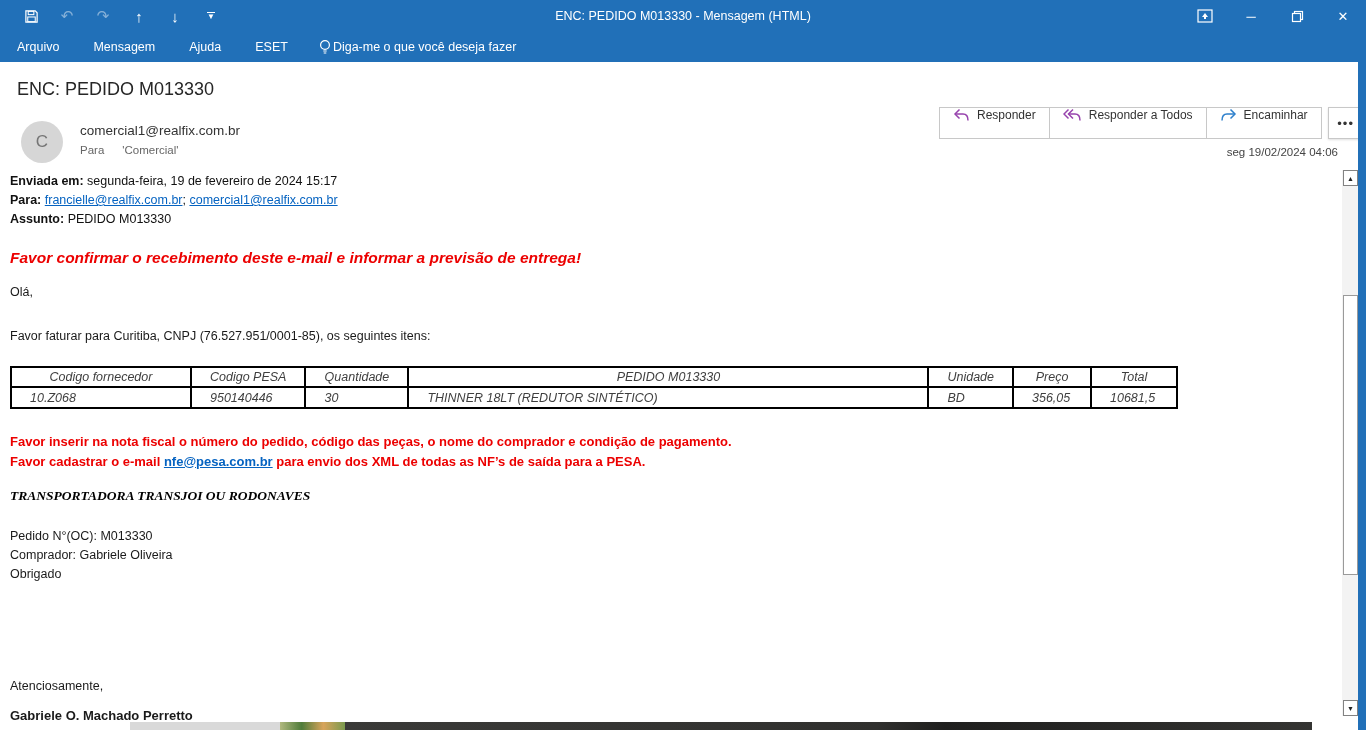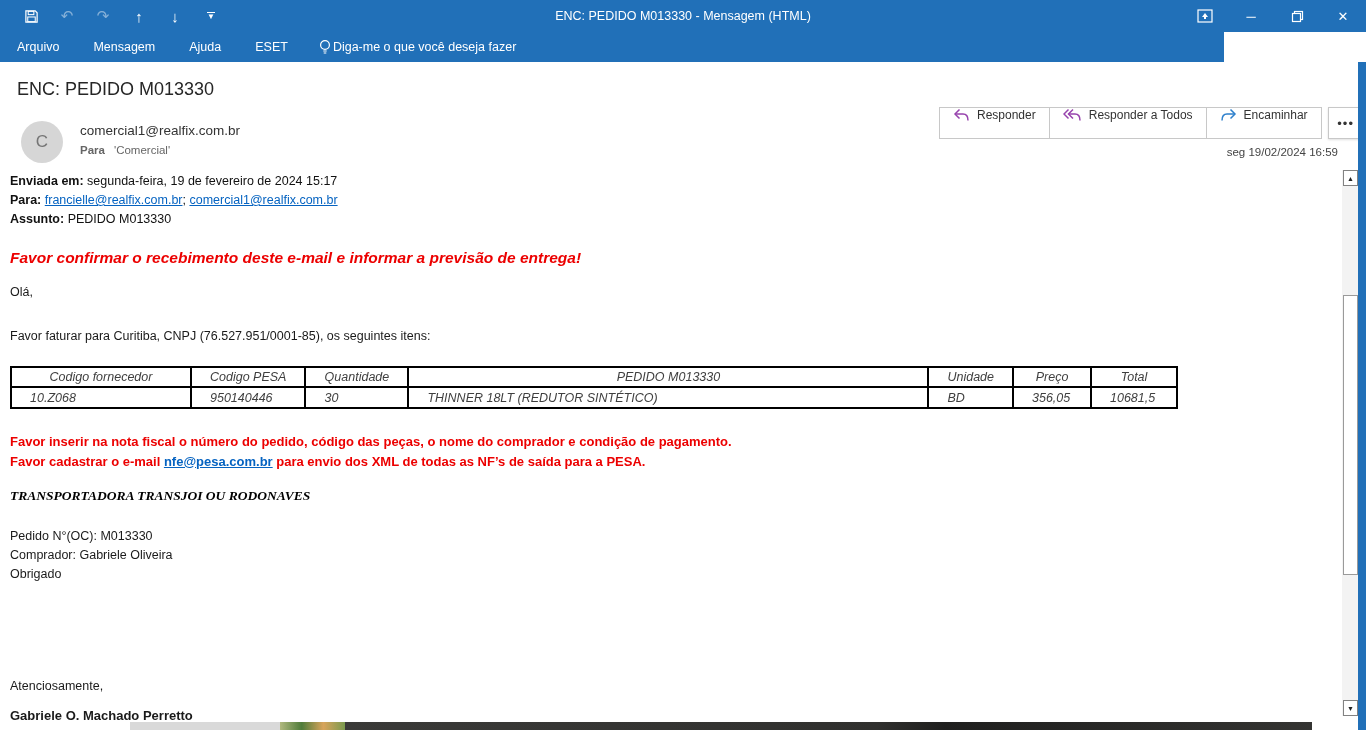--- a/index.html
+++ b/index.html
@@ -13,30 +13,30 @@
   .qat-btn { width:34px; height:28px; display:flex; align-items:center; justify-content:center; font-size:15px; color:#fff; }
   .qat-btn.disabled { opacity:.45; }
   .qat-caret { display:flex; flex-direction:column; align-items:center; width:22px; }
   .qat-caret .bar { width:8px; border-top:1.4px solid #fff; margin-bottom:1px; }
   .qat-caret .chev { font-size:8px; line-height:6px; }
   .wintitle { position:absolute; left:0; right:0; top:0; height:32px; display:flex; align-items:center; justify-content:center; font-size:12.5px; pointer-events:none; }
   .win-controls { position:absolute; right:0; top:0; height:32px; display:flex; }
   .win-btn { width:46px; height:32px; display:flex; align-items:center; justify-content:center; color:#fff; font-size:13px; }
 
   
-  .tabsrow { position:absolute; top:32px; left:0; width:1224px; height:30px; background:#2170b8; display:flex; align-items:center; color:#fff; font-size:12.5px; }
+  .tabsrow { position:absolute; top:32px; left:0; width:1366px; height:30px; background:#2170b8; display:flex; align-items:center; color:#fff; font-size:12.5px; }
   .tab { padding:0 17px; height:30px; display:flex; align-items:center; }
   .tellme { display:flex; align-items:center; padding-left:12px; }
 
   
   .subject { position:absolute; left:17px; top:79px; font-size:18px; color:#262626; }
   .avatar { position:absolute; left:21px; top:121px; width:42px; height:42px; border-radius:50%; background:#d6d6d6; display:flex; align-items:center; justify-content:center; color:#757575; font-size:17px; }
   .sender { position:absolute; left:80px; top:123px; font-size:13.5px; color:#333; }
   .to-line { position:absolute; left:80px; top:144px; font-size:11.5px; color:#666; }
-  .to-line .tl { margin-right:9px;font-weight:bold; }
+  .to-line .tl { margin-right:18px; }
 
   .actions { position:absolute; left:940px; top:107px; display:flex; }
   .act-btn { height:32px; display:flex; align-items:flex-start; gap:7px; padding:0 13px; border:1px solid #c8c8c8; background:#fff; font-size:12px; color:#333; margin-left:-1px; }
   .more-btn { height:32px; width:36px; margin-left:6px; border:1px solid #c8c8c8; background:#fff; display:flex; align-items:center; justify-content:center; font-size:13px; color:#333; letter-spacing:1px; box-shadow:0 1px 2px rgba(0,0,0,.12); }
   .datestamp { position:absolute; right:28px; top:146px; font-size:11.5px; color:#444; }
 
   
   .meta { position:absolute; left:10px; top:172px; font-size:12.5px; color:#111; line-height:19px; }
   .meta b { font-weight:bold; }
   .lnk { color:#0563c1; text-decoration:underline; }
@@ -164,21 +164,21 @@
       <span class="icon">
         <svg width="17" height="14" viewBox="0 0 17 14">
             <path d="M10.5 1.5 L15 6 L10.5 10.5" fill="none" stroke="#2e80cc" stroke-width="1.5"></path>
             <path d="M15 6 H7 C3.5 6 2 8.5 2 12.5" fill="none" stroke="#2e80cc" stroke-width="1.5"></path>
           </svg>
       </span>
       <span>Encaminhar</span>
     </div>
     <div class="more-btn">•••</div>
   </div>
-  <div class="datestamp">seg 19/02/2024 16:59</div>
+  <div class="datestamp">seg 19/02/2024 04:06</div>
 
   <div class="meta">
     <div><b>Enviada em:</b><span> segunda-feira, 19 de fevereiro de 2024 15:17</span></div>
     <div><b>Para:</b> <span class="lnk">francielle@realfix.com.br</span><span>; </span><span class="lnk">comercial1@realfix.com.br</span></div>
     <div><b>Assunto:</b><span> PEDIDO M013330</span></div>
   </div>
 
   <div class="alert">Favor confirmar o recebimento deste e-mail e informar a previsão de entrega!</div>
   <div class="greeting">Olá,</div>
   <div class="intro">Favor faturar para Curitiba, CNPJ (76.527.951/0001-85), os seguintes itens:</div>

